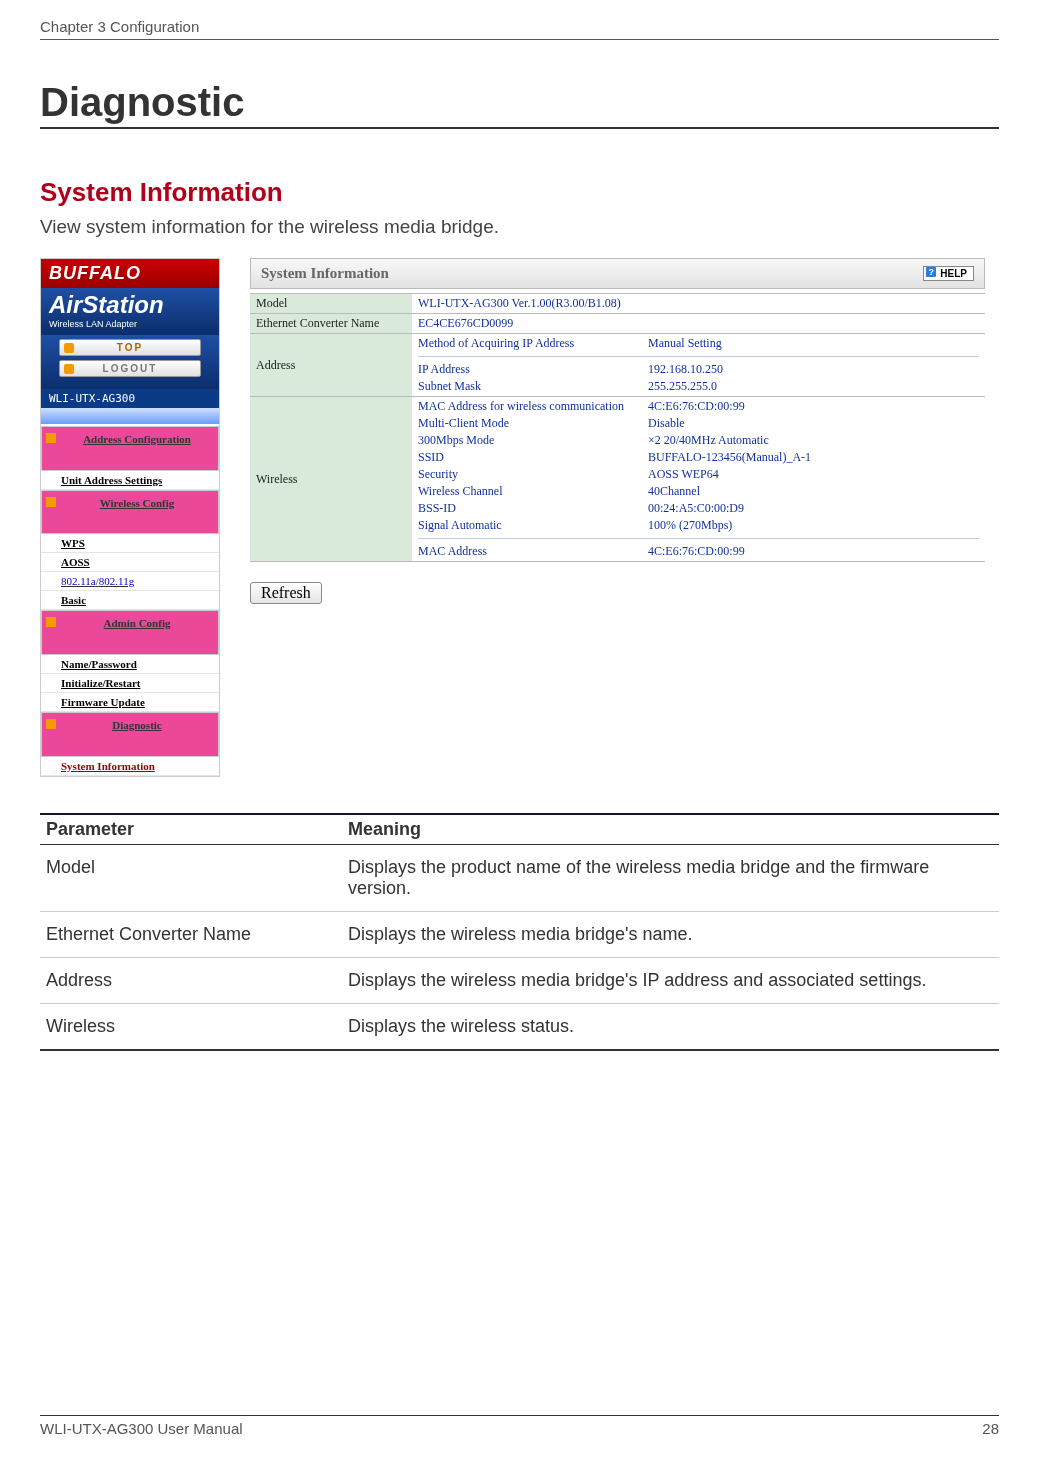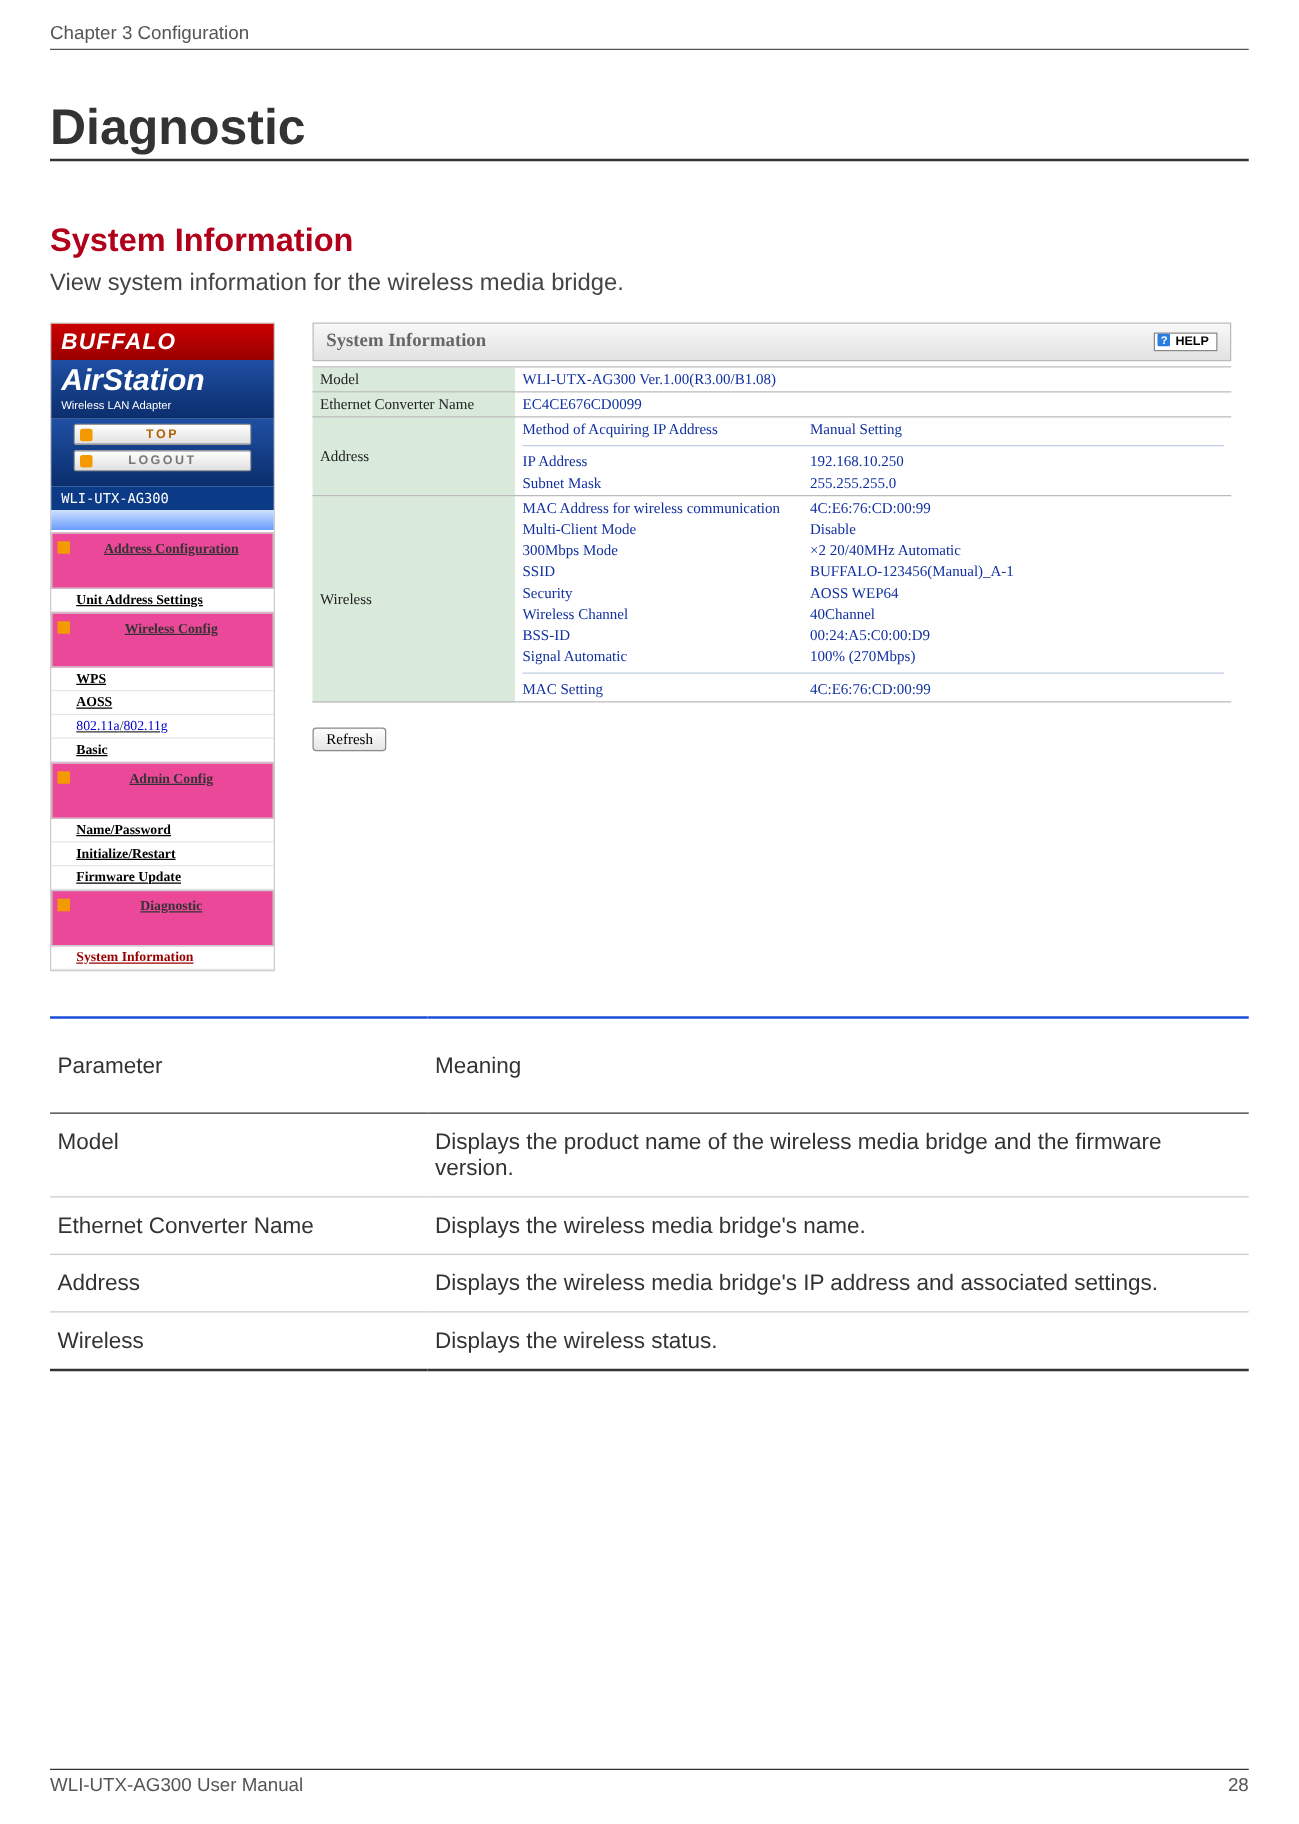--- a/index.html
+++ b/index.html
@@ -215,41 +215,41 @@
   .inner-grid .k { color:#1030a0; }
   .inner-grid .v { color:#1030a0; }
   .inner-sep {
     grid-column: 1 / 3;
     border-top: 1px solid #bfcbe0;
     margin: 3px 0;
   }
   .refresh-btn {
     margin-top: 20px;
     font-family: "Times New Roman", serif;
-    font-size: 12px;
+    font-size: 16px;
     padding: 1px 10px;
     background: linear-gradient(#fefefe,#e5e5e5);
     border: 1px solid #888;
     border-radius: 3px;
   }
 
   
   table.params {
     width: 100%;
     border-collapse: collapse;
     margin-top: 36px;
     font-size: 18px;
     color: #333;
   }
   table.params th {
     text-align: left;
-    font-weight: normal;
-    border-top: 2px solid #1d4ed8;
+    font-weight: bold;
+    border-top: 2px solid #0f172a;
     border-bottom: 1px solid #333;
-    padding: 27px 6px;
+    padding: 4px 6px;
   }
   table.params th:first-child { width: 290px; }
   table.params td {
     padding: 12px 6px;
     vertical-align: top;
     border-bottom: 1px solid #ccc;
   }
   table.params tr:last-child td { border-bottom: 2px solid #333; }
 
   .footer {
@@ -359,21 +359,21 @@
               <div class="v">BUFFALO-123456(Manual)_A-1</div>
               <div class="k">Security</div>
               <div class="v">AOSS WEP64</div>
               <div class="k">Wireless Channel</div>
               <div class="v">40Channel</div>
               <div class="k">BSS-ID</div>
               <div class="v">00:24:A5:C0:00:D9</div>
               <div class="k">Signal Automatic</div>
               <div class="v">100% (270Mbps)</div>
               <div class="inner-sep"></div>
-              <div class="k">MAC Setting</div>
+              <div class="k">MAC Address</div>
               <div class="v">4C:E6:76:CD:00:99</div>
             </div>
           </td>
         </tr>
       </tbody>
         </table>
 
       <button class="refresh-btn">Refresh</button>
     </div>
   </div>

